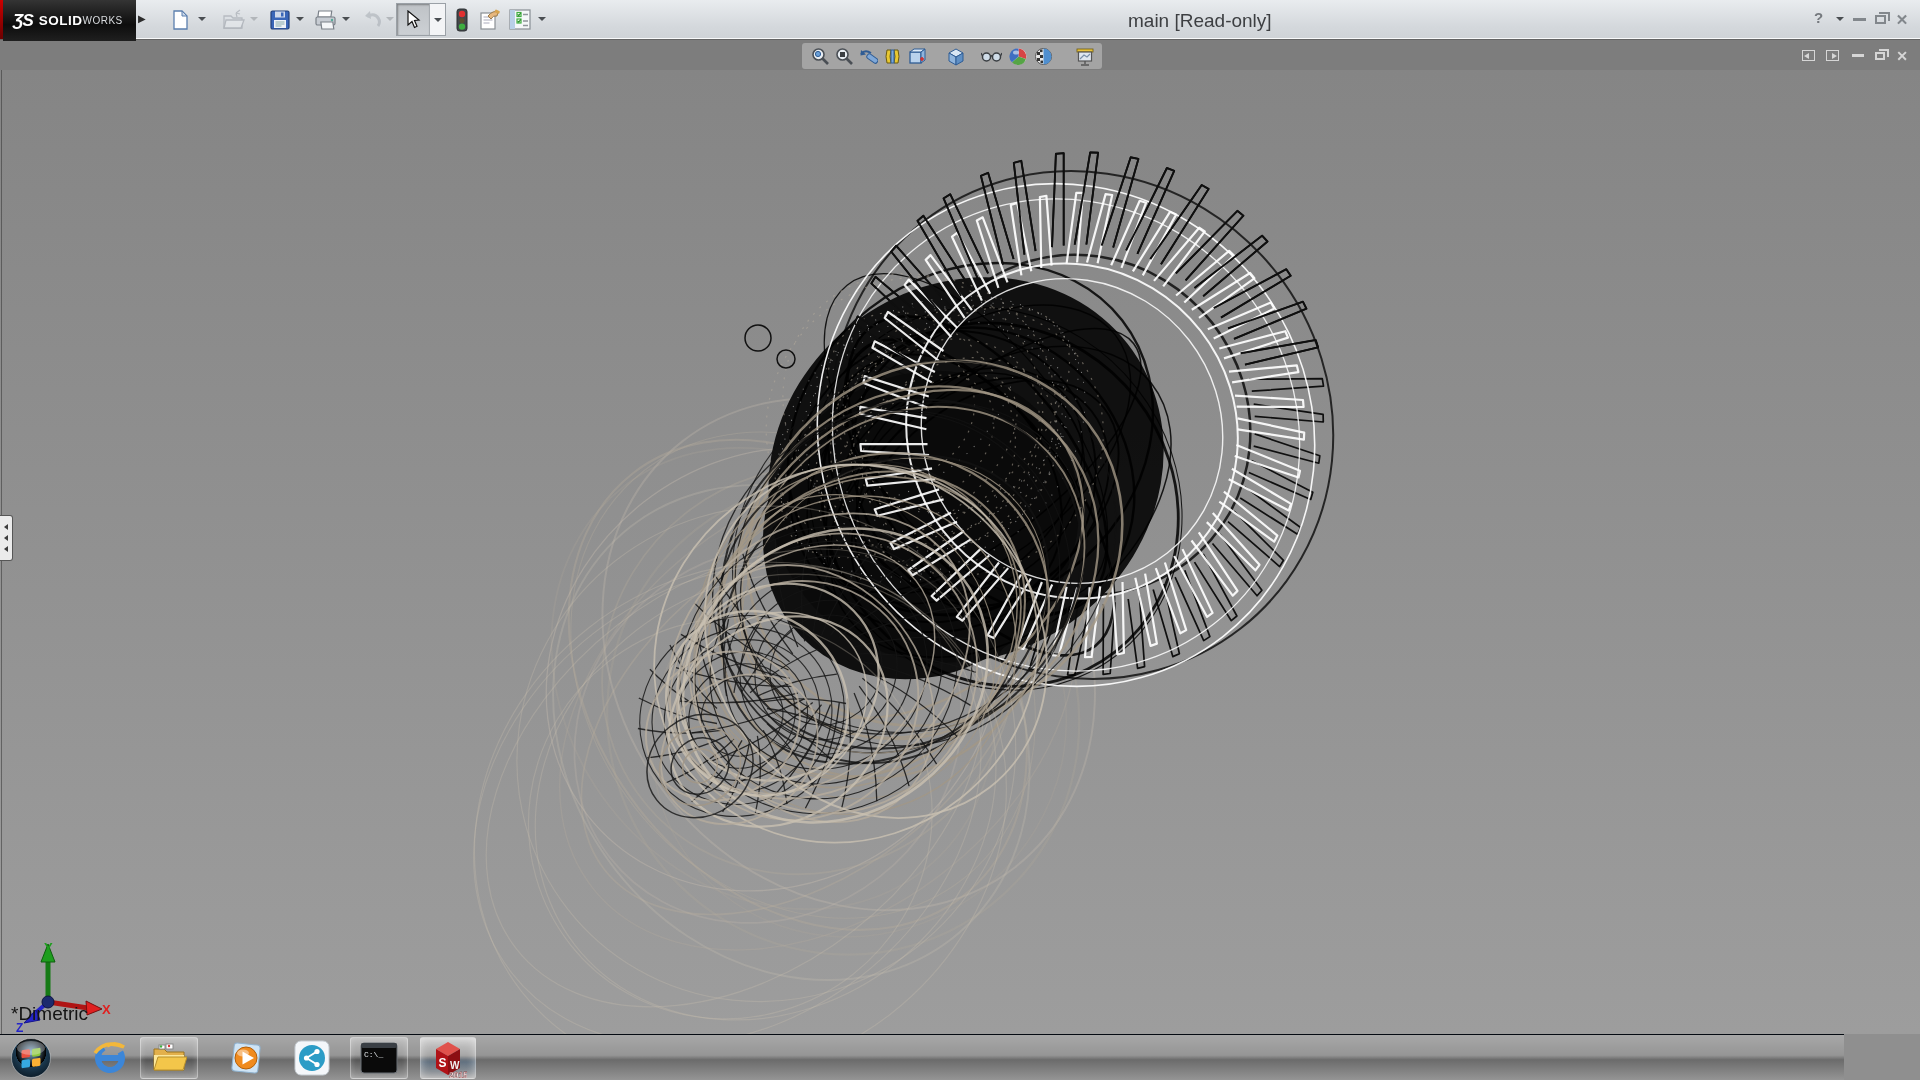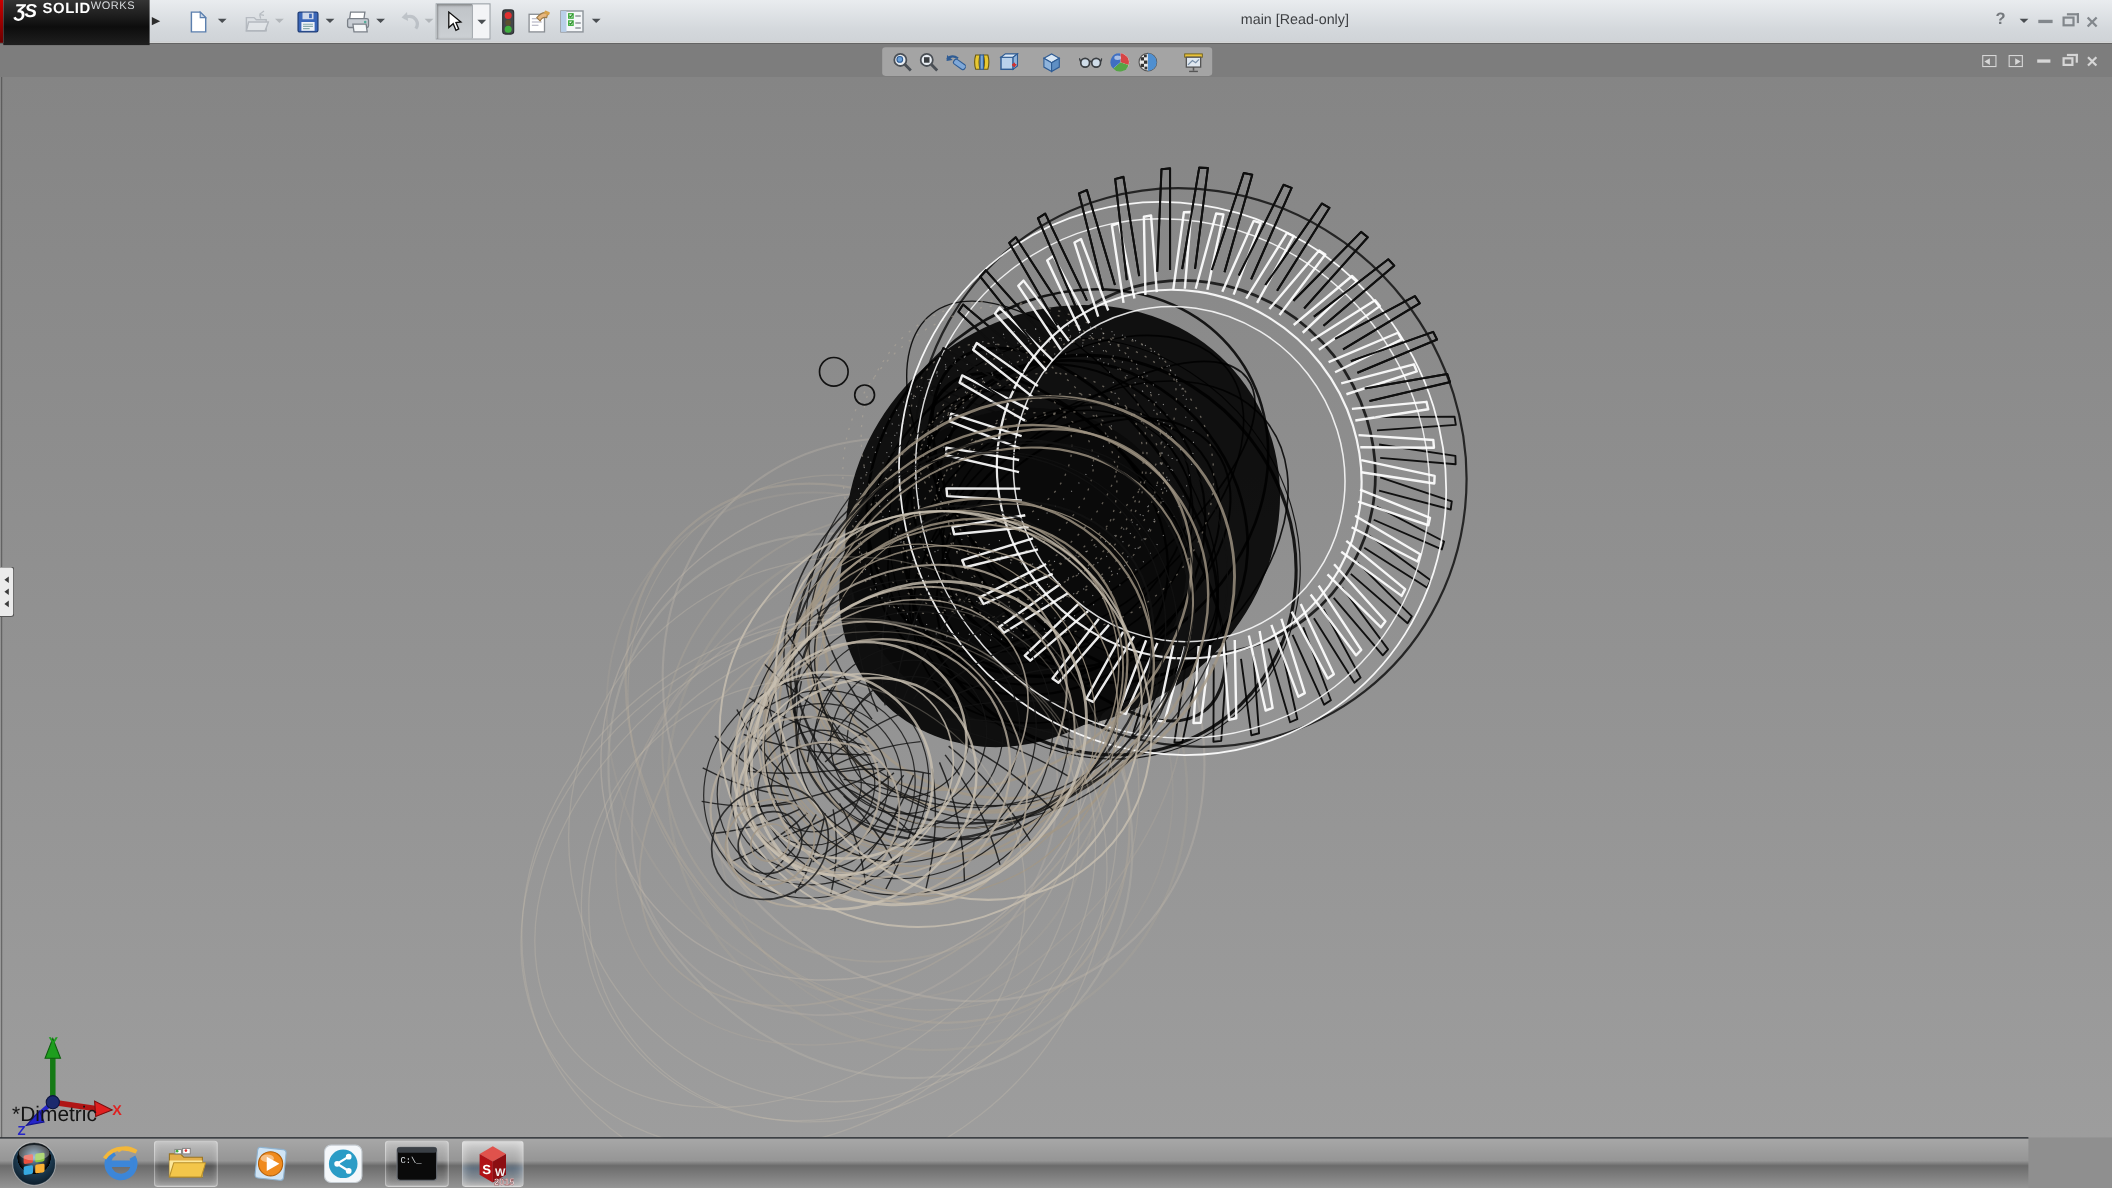--- a/index.html
+++ b/index.html
@@ -4,33 +4,33 @@
 <style>
   *{margin:0;padding:0;box-sizing:border-box}
   html,body{width:1920px;height:1080px;overflow:hidden}
   #screen{position:relative;width:1920px;height:1080px;font-family:"Liberation Sans",sans-serif;background:#8f8f8f;overflow:hidden}
 
   
   .titlebar{position:absolute;top:0;left:0;width:1920px;height:39px;
     background:linear-gradient(#e9ecef,#d4d8dc 70%,#cfd3d7);border-bottom:1px solid #f8f9fa}
   .red-strip{position:absolute;left:0;top:0;width:3px;height:41px;background:linear-gradient(#c00,#600)}
   .logo-block{position:absolute;left:3px;top:0;width:133px;height:41px;z-index:6;
-    background:linear-gradient(#343434,#0d0d0d 60%,#1f1f1f);display:flex;align-items:flex-start;padding-left:10px;color:#fff}
+    background:linear-gradient(#343434,#0d0d0d 60%,#1f1f1f);display:flex;align-items:center;padding-left:10px;color:#fff}
   .logo-glyph{font-style:italic;font-weight:bold;font-size:17px;margin-right:6px;letter-spacing:-1px}
   .logo-bold{font-weight:bold;font-size:13.5px;letter-spacing:.5px}
   .logo-light{font-weight:normal;font-size:10px;color:#d8dbde;letter-spacing:.5px}
   .menu-expand{position:absolute;left:138px;top:13px;font-size:10px;color:#2c2c2c;cursor:pointer}
   .tb-btn{position:absolute;top:6px;width:27px;height:27px;display:flex;align-items:center;justify-content:center}
   .caret{position:absolute;top:17px;width:0;height:0;border-left:4px solid transparent;border-right:4px solid transparent;border-top:4px solid #4a4e52}
   .caret.dis{border-top-color:#b2b6ba}
   .sel-box{position:absolute;left:396px;top:3px;width:50px;height:33px;border:1px solid #9aa0a6;background:#f3f4f6;display:flex}
   .sel-main{width:33px;height:100%;background:linear-gradient(#bfc3c7,#ccd0d4);border-right:1px solid #a7acb1;
     box-shadow:inset 1px 1px 2px rgba(0,0,0,.35);display:flex;align-items:center;justify-content:center}
   .sel-drop{flex:1;display:flex;align-items:center;justify-content:center}
-  .win-title{position:absolute;left:1128px;top:10px;font-size:13px;color:#3d3f42}
+  .win-title{position:absolute;left:1128px;top:10px;font-size:19px;color:#3d3f42}
   .help-q{position:absolute;left:1814px;top:9px;font-size:15px;font-weight:bold;color:#75797e}
   .ctl{position:absolute;top:0;height:39px;display:flex;align-items:center;justify-content:center;width:20px;color:#82878c}
   .bar-min{width:13px;height:3px;background:#82878c}
   .box-restore{width:11px;height:9px;border:2px solid #82878c;position:relative}
   .box-restore:before{content:"";position:absolute;left:2px;top:-5px;width:9px;height:7px;border:2px solid #82878c;border-bottom:none;border-left:none}
   .x-glyph{font-size:15px;color:#82878c;font-weight:bold}
 
   
   .docbar{position:absolute;top:39px;left:0;width:1920px;height:31px;background:#7d7d7d;border-top:1px solid #646464}
   .headsup{position:absolute;left:802px;top:3px;width:300px;height:26px;background:rgba(255,255,255,.30);border-radius:3px}

